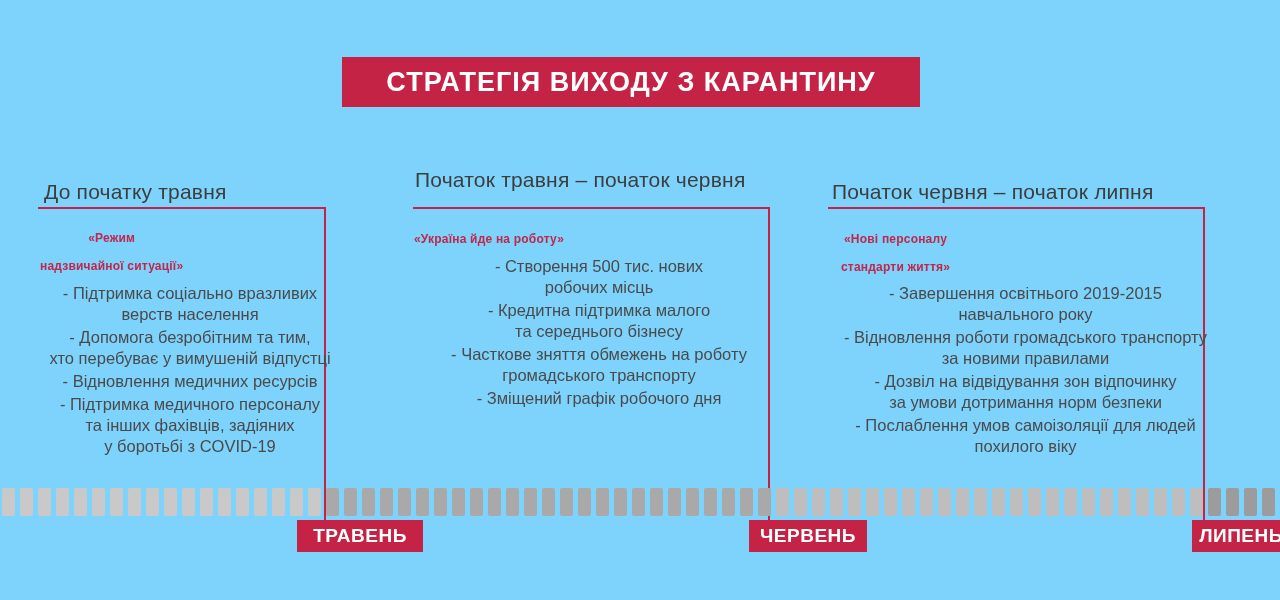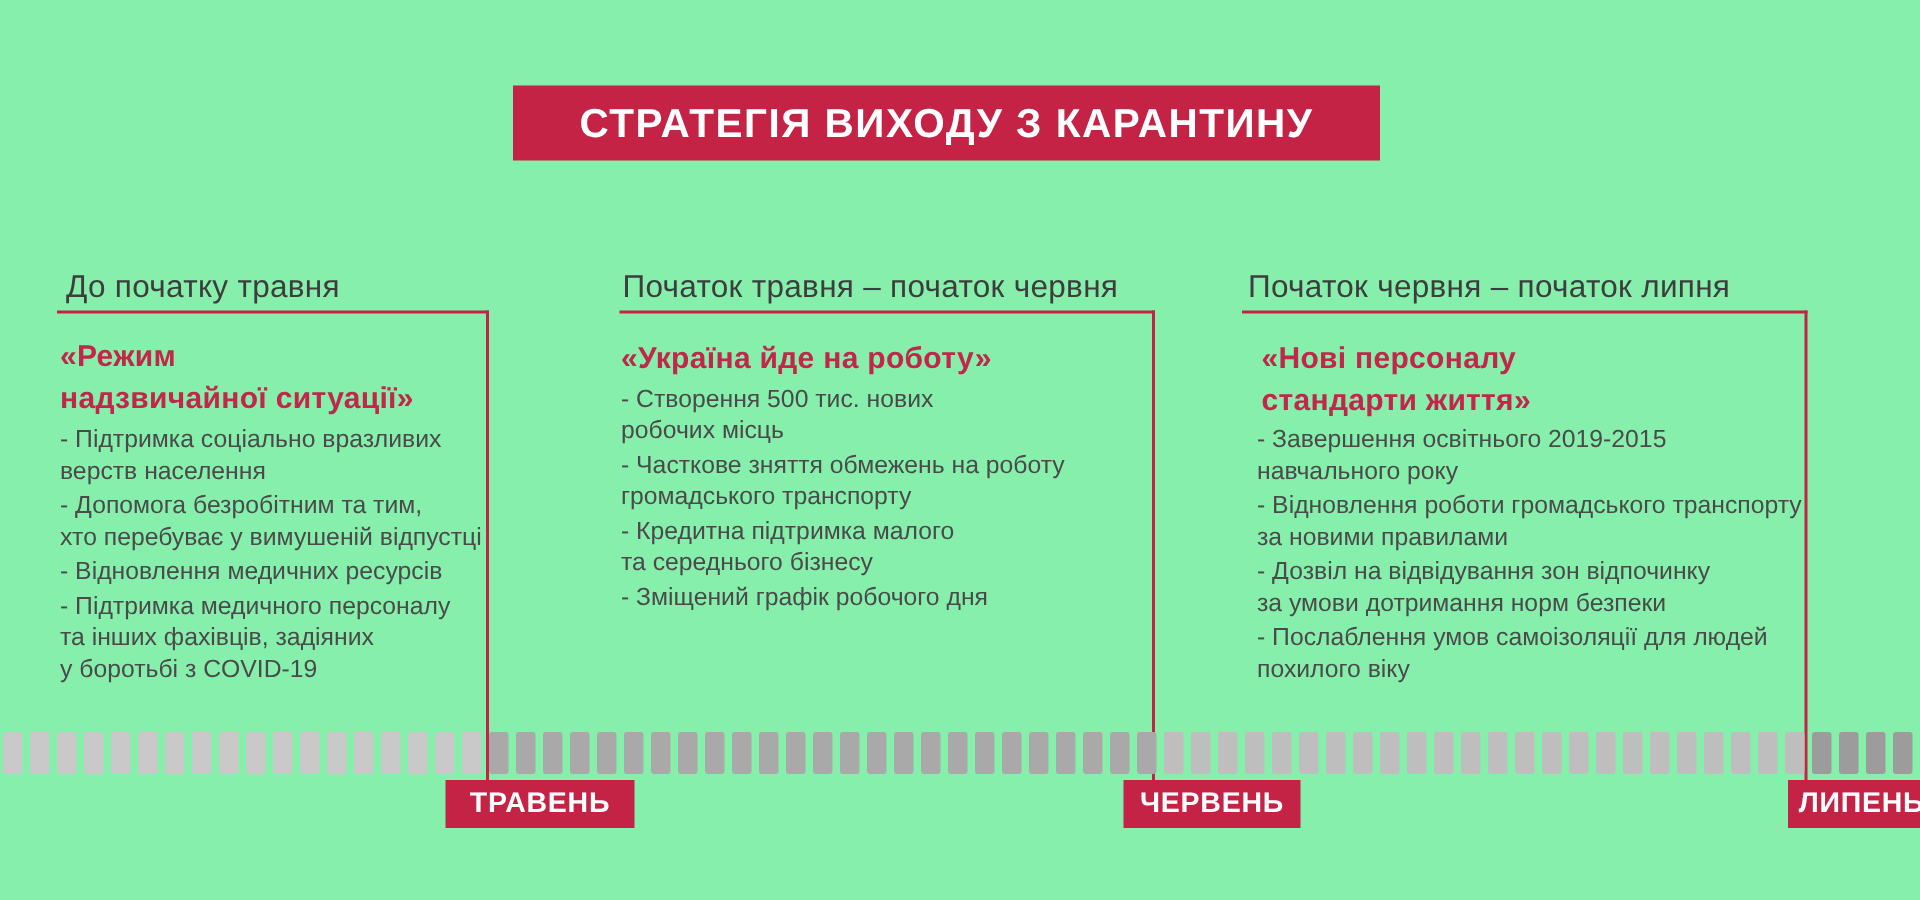--- a/index.html
+++ b/index.html
@@ -1,22 +1,23 @@
 <!DOCTYPE html>
 <html style="--accent: #C52346;"><head>
 <meta charset="utf-8">
 <style>
   html, body { margin: 0; padding: 0; background: #ffffff; }
   .stage {
     position: relative;
     width: 1280px;
     height: 600px;
-    background: #86efac;
+    background: #7dd3fc;
     overflow: hidden;
     font-family: "Liberation Sans", "DejaVu Sans", sans-serif;
+    text-align: center;
   }
   .pre { white-space: pre-line; }
 
   
   .title-banner {
     position: absolute;
     left: 342px; top: 57px;
     width: 578px; height: 50px;
     background: var(--accent, #C52346);
     display: flex; align-items: center; justify-content: center;
@@ -31,39 +32,39 @@
   
   .period {
     position: absolute;
     margin: 0;
     font-size: 21px;
     font-weight: normal;
     color: #3d3d3d;
     letter-spacing: 0.2px;
   }
   .h1 { left: 44px;  top: 180px; }
-  .h2 { left: 415px; top: 180px; }
+  .h2 { left: 415px; top: 168px; }
   .h3 { left: 832px; top: 180px; }
 
   
   .uline, .vline { position: absolute; background: var(--accent, #C52346); }
   .uline { height: 2px; }
   .vline { width: 2px; }
   .u1 { left: 38px;  top: 207px; width: 288px; }
   .u2 { left: 413px; top: 207px; width: 357px; }
   .u3 { left: 828px; top: 207px; width: 377px; }
   .v1 { left: 324px;  top: 207px; height: 314px; }
   .v2 { left: 768px;  top: 207px; height: 314px; }
   .v3 { left: 1203px; top: 207px; height: 316px; }
 
   
   .subtitle {
     position: absolute;
     margin: 0;
-    font-size: 20px;
+    font-size: 12px;
     font-weight: bold;
     color: #c2264a;
     line-height: 28px;
     letter-spacing: 0.2px;
   }
   .s1 { left: 40px;  top: 224px; }
   .s2 { left: 414px; top: 225px; }
   .s3 { left: 841px; top: 225px; }
 
   
@@ -131,24 +132,24 @@
 у боротьбі з COVID-19</p>
   </div>
 
   <h2 class="period h2">Початок травня – початок червня</h2>
   <div class="uline u2"></div>
   <div class="vline v2"></div>
   <h3 class="subtitle pre s2">«Україна йде на роботу»</h3>
   <div class="bullets b2">
     <p class="pre">- Створення 500 тис. нових
 робочих місць</p>
+    <p class="pre">- Кредитна підтримка малого
+та середнього бізнесу</p>
     <p class="pre">- Часткове зняття обмежень на роботу
 громадського транспорту</p>
-    <p class="pre">- Кредитна підтримка малого
-та середнього бізнесу</p>
     <p class="pre">- Зміщений графік робочого дня</p>
   </div>
 
   <h2 class="period h3">Початок червня – початок липня</h2>
   <div class="uline u3"></div>
   <div class="vline v3"></div>
   <h3 class="subtitle pre s3">«Нові персоналу
 стандарти життя»</h3>
   <div class="bullets b3">
     <p class="pre">- Завершення освітнього 2019-2015

